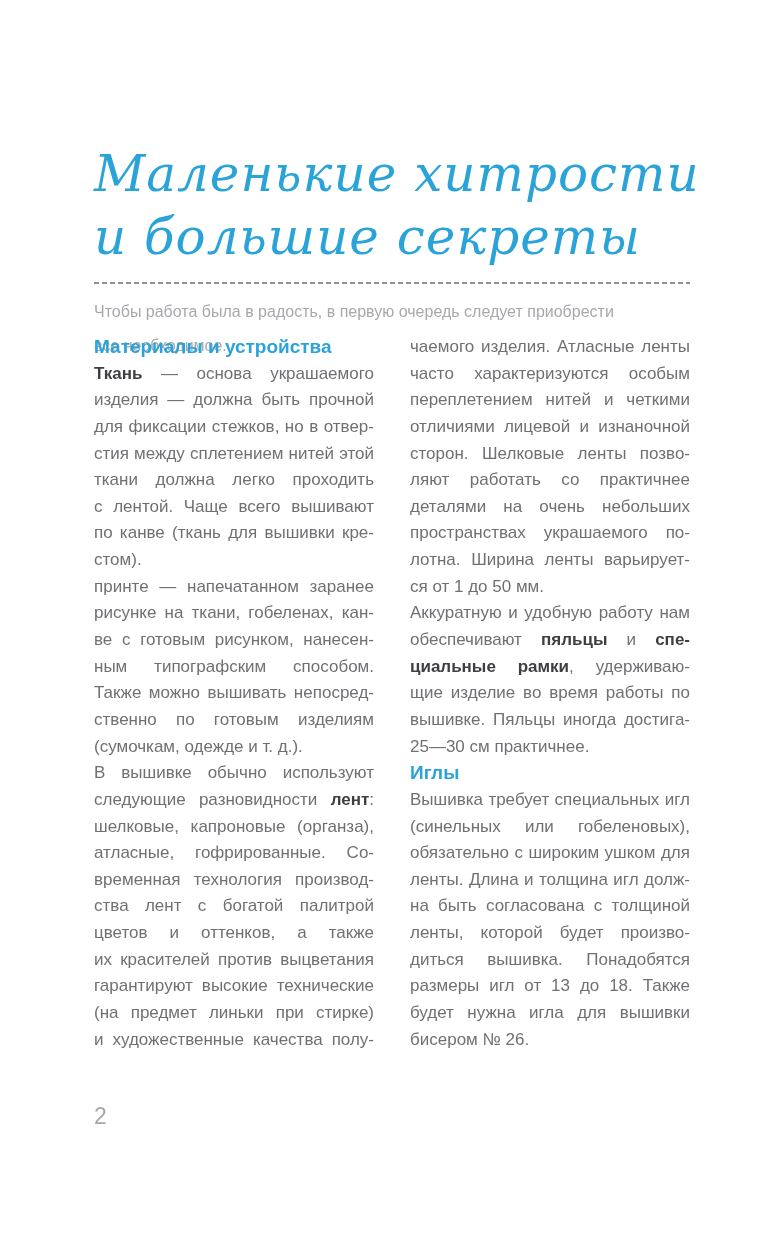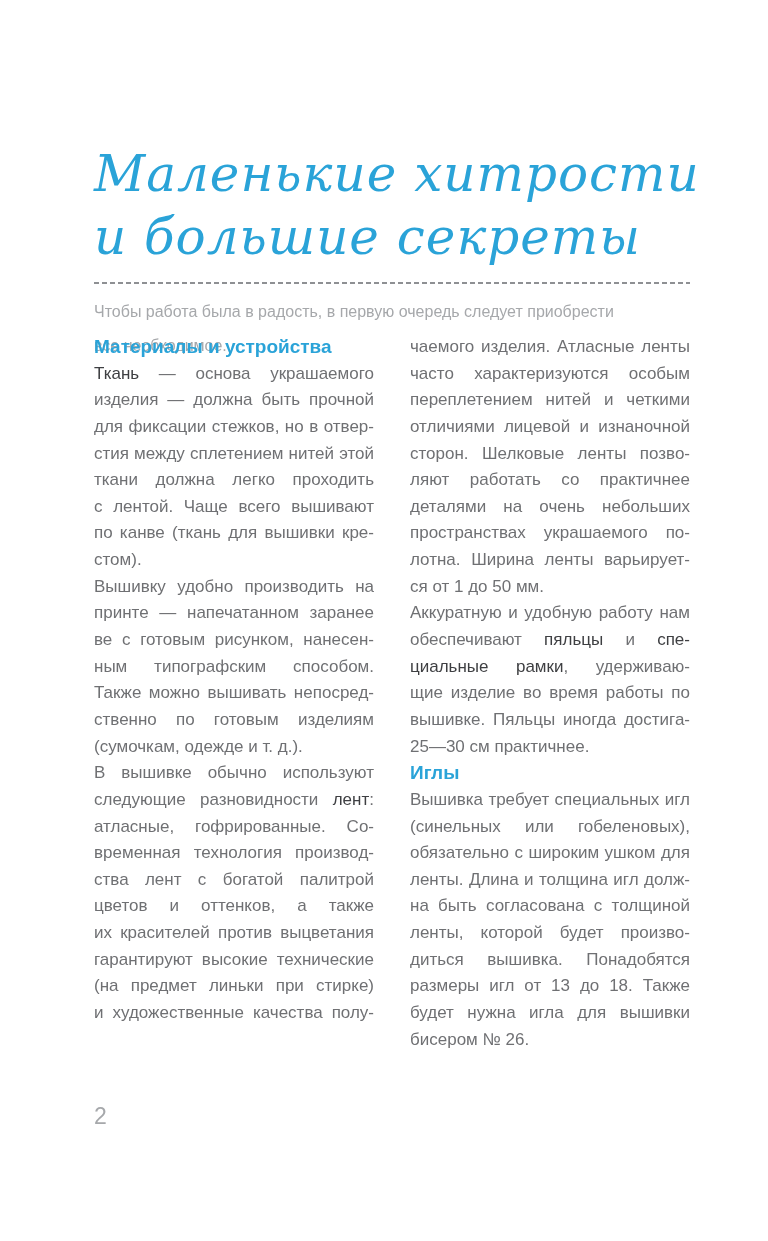--- a/index.html
+++ b/index.html
@@ -42,21 +42,21 @@
   .col{width:280px;font-size:17px;line-height:26.65px;color:var(--body);}
   .col-head{
     color:var(--accent);font-weight:bold;font-size:19px;
     height:26.65px;overflow:hidden;
   }
   .tline{
     text-align:justify;text-align-last:justify;
     height:26.65px;overflow:hidden;
   }
   .tline.endline{text-align:center;text-align-last:left;}
-  .tline .b{font-weight:normal;color:var(--bold-text);}
+  .tline .b{font-weight:bold;color:var(--bold-text);}
   .page-number{
     position:absolute;left:94px;top:1103px;
     font-size:23px;color:var(--muted);
   }
 </style>
 </head>
 <body>
 
 <div class="page">
 
@@ -76,29 +76,30 @@
     <div class="col">
         <div class="col-head">Материалы и устройства</div>
         <div class="tline"><span class="b">Ткань</span><span> — основа украшаемого</span></div>
         <div class="tline"><span>изделия — должна быть прочной</span></div>
         <div class="tline"><span>для фиксации стежков, но в отвер-</span></div>
         <div class="tline"><span>стия между сплетением нитей этой</span></div>
         <div class="tline"><span>ткани должна легко проходить игла</span></div>
         <div class="tline"><span>с лентой. Чаще всего вышивают</span></div>
         <div class="tline"><span>по канве (ткань для вышивки кре-</span></div>
         <div class="tline endline"><span>стом).</span></div>
-        <div class="tline"><span>Вышивку удобно производить на</span></div>
         <div class="tline"><span>принте — напечатанном заранее</span></div>
+        <div class="tline"><span>рисунке на ткани, гобеленах, кан-</span></div>
         <div class="tline"><span>ве с готовым рисунком, нанесен-</span></div>
         <div class="tline"><span>ным типографским способом.</span></div>
         <div class="tline"><span>Также можно вышивать непосред-</span></div>
         <div class="tline"><span>ственно по готовым изделиям</span></div>
         <div class="tline endline"><span>(сумочкам, одежде и т. д.).</span></div>
         <div class="tline"><span>В вышивке обычно используют</span></div>
         <div class="tline"><span>следующие разновидности </span><span class="b">лент</span><span>:</span></div>
+        <div class="tline"><span>шелковые, капроновые (органза),</span></div>
         <div class="tline"><span>атласные, гофрированные. Со-</span></div>
         <div class="tline"><span>временная технология производ-</span></div>
         <div class="tline"><span>ства лент с богатой палитрой</span></div>
         <div class="tline"><span>цветов и оттенков, а также стойкость</span></div>
         <div class="tline"><span>их красителей против выцветания</span></div>
         <div class="tline"><span>гарантируют высокие технические</span></div>
         <div class="tline"><span>(на предмет линьки при стирке)</span></div>
         <div class="tline"><span>и художественные качества полу-</span></div>
       </div>
     <div class="col">

